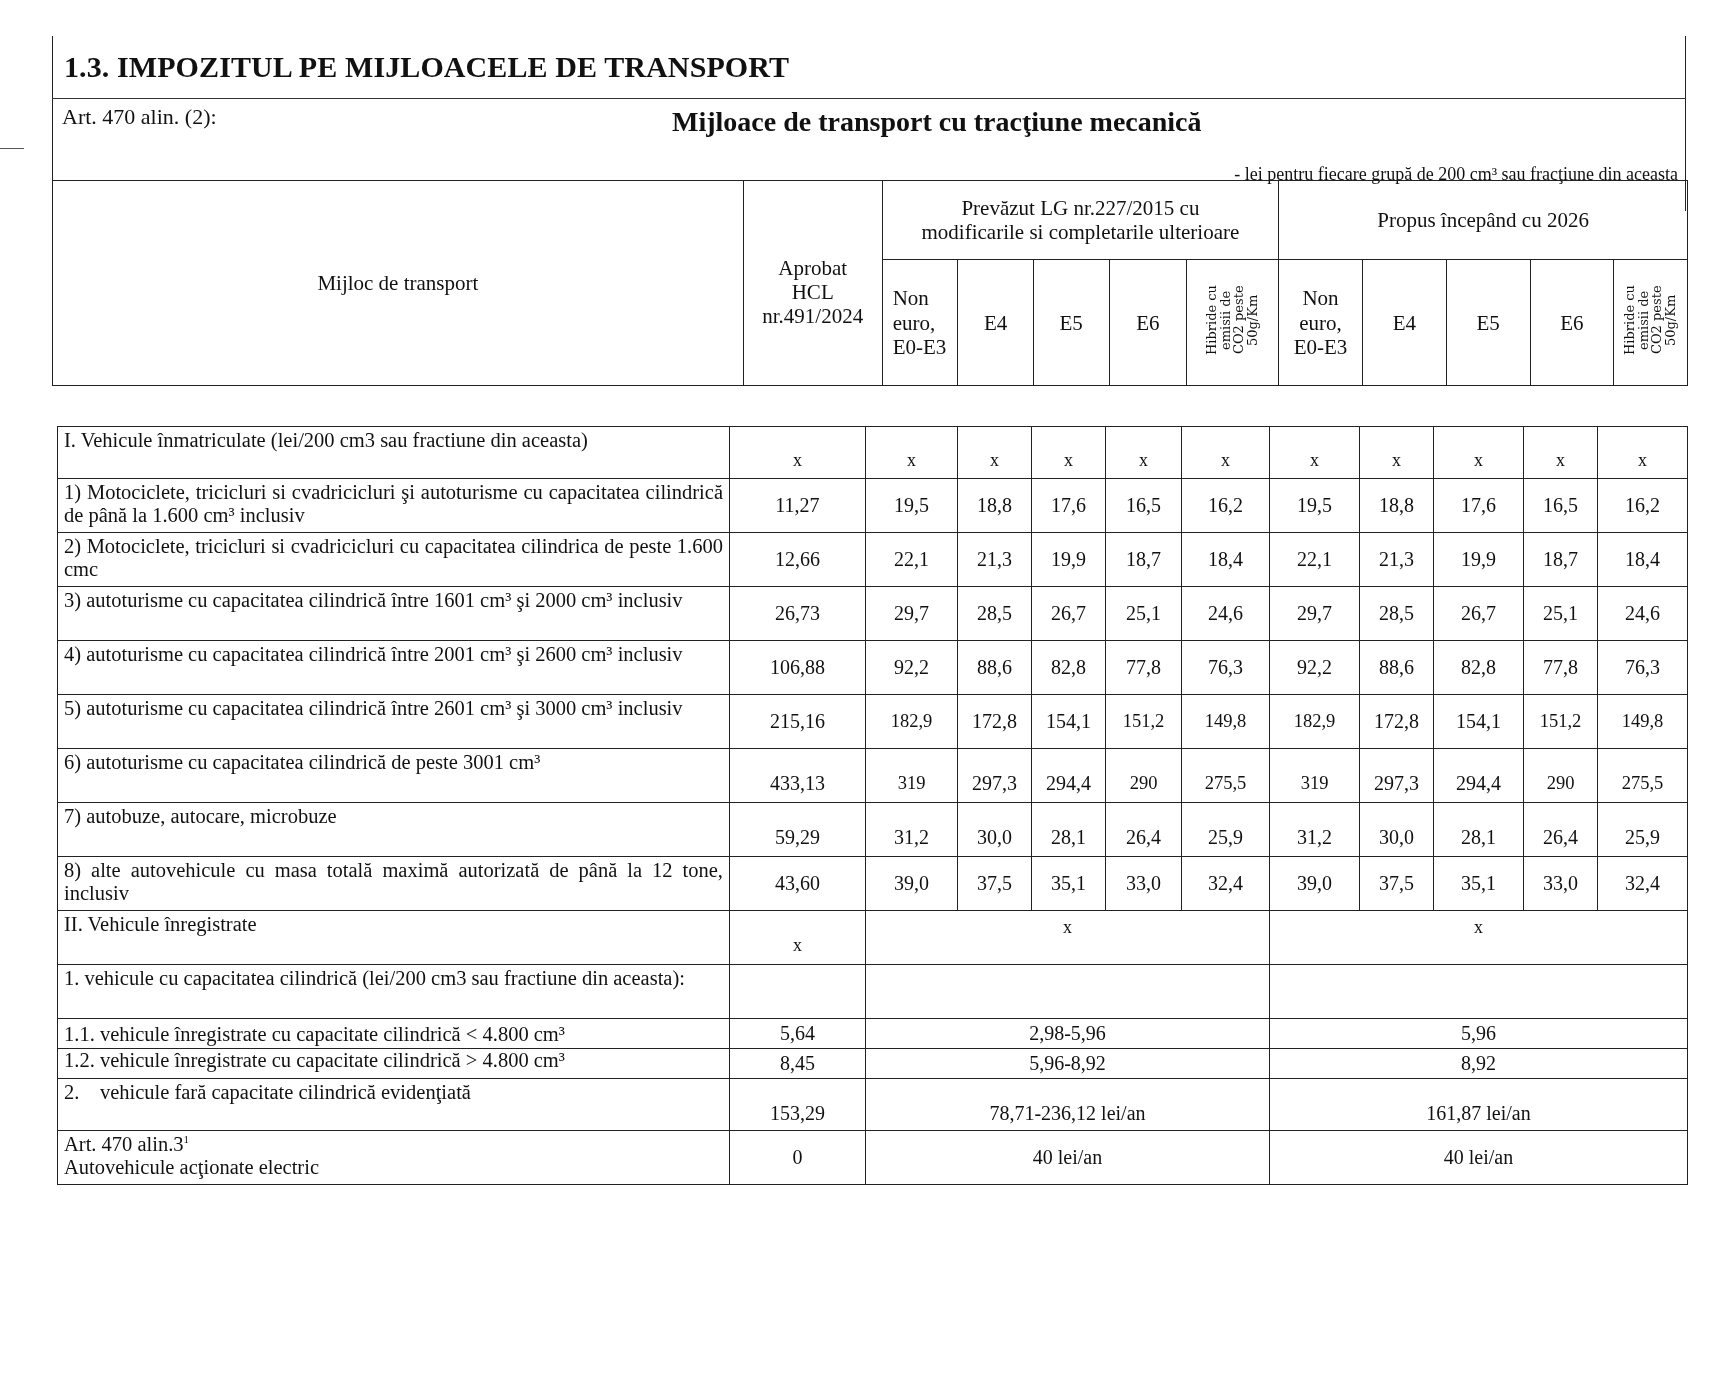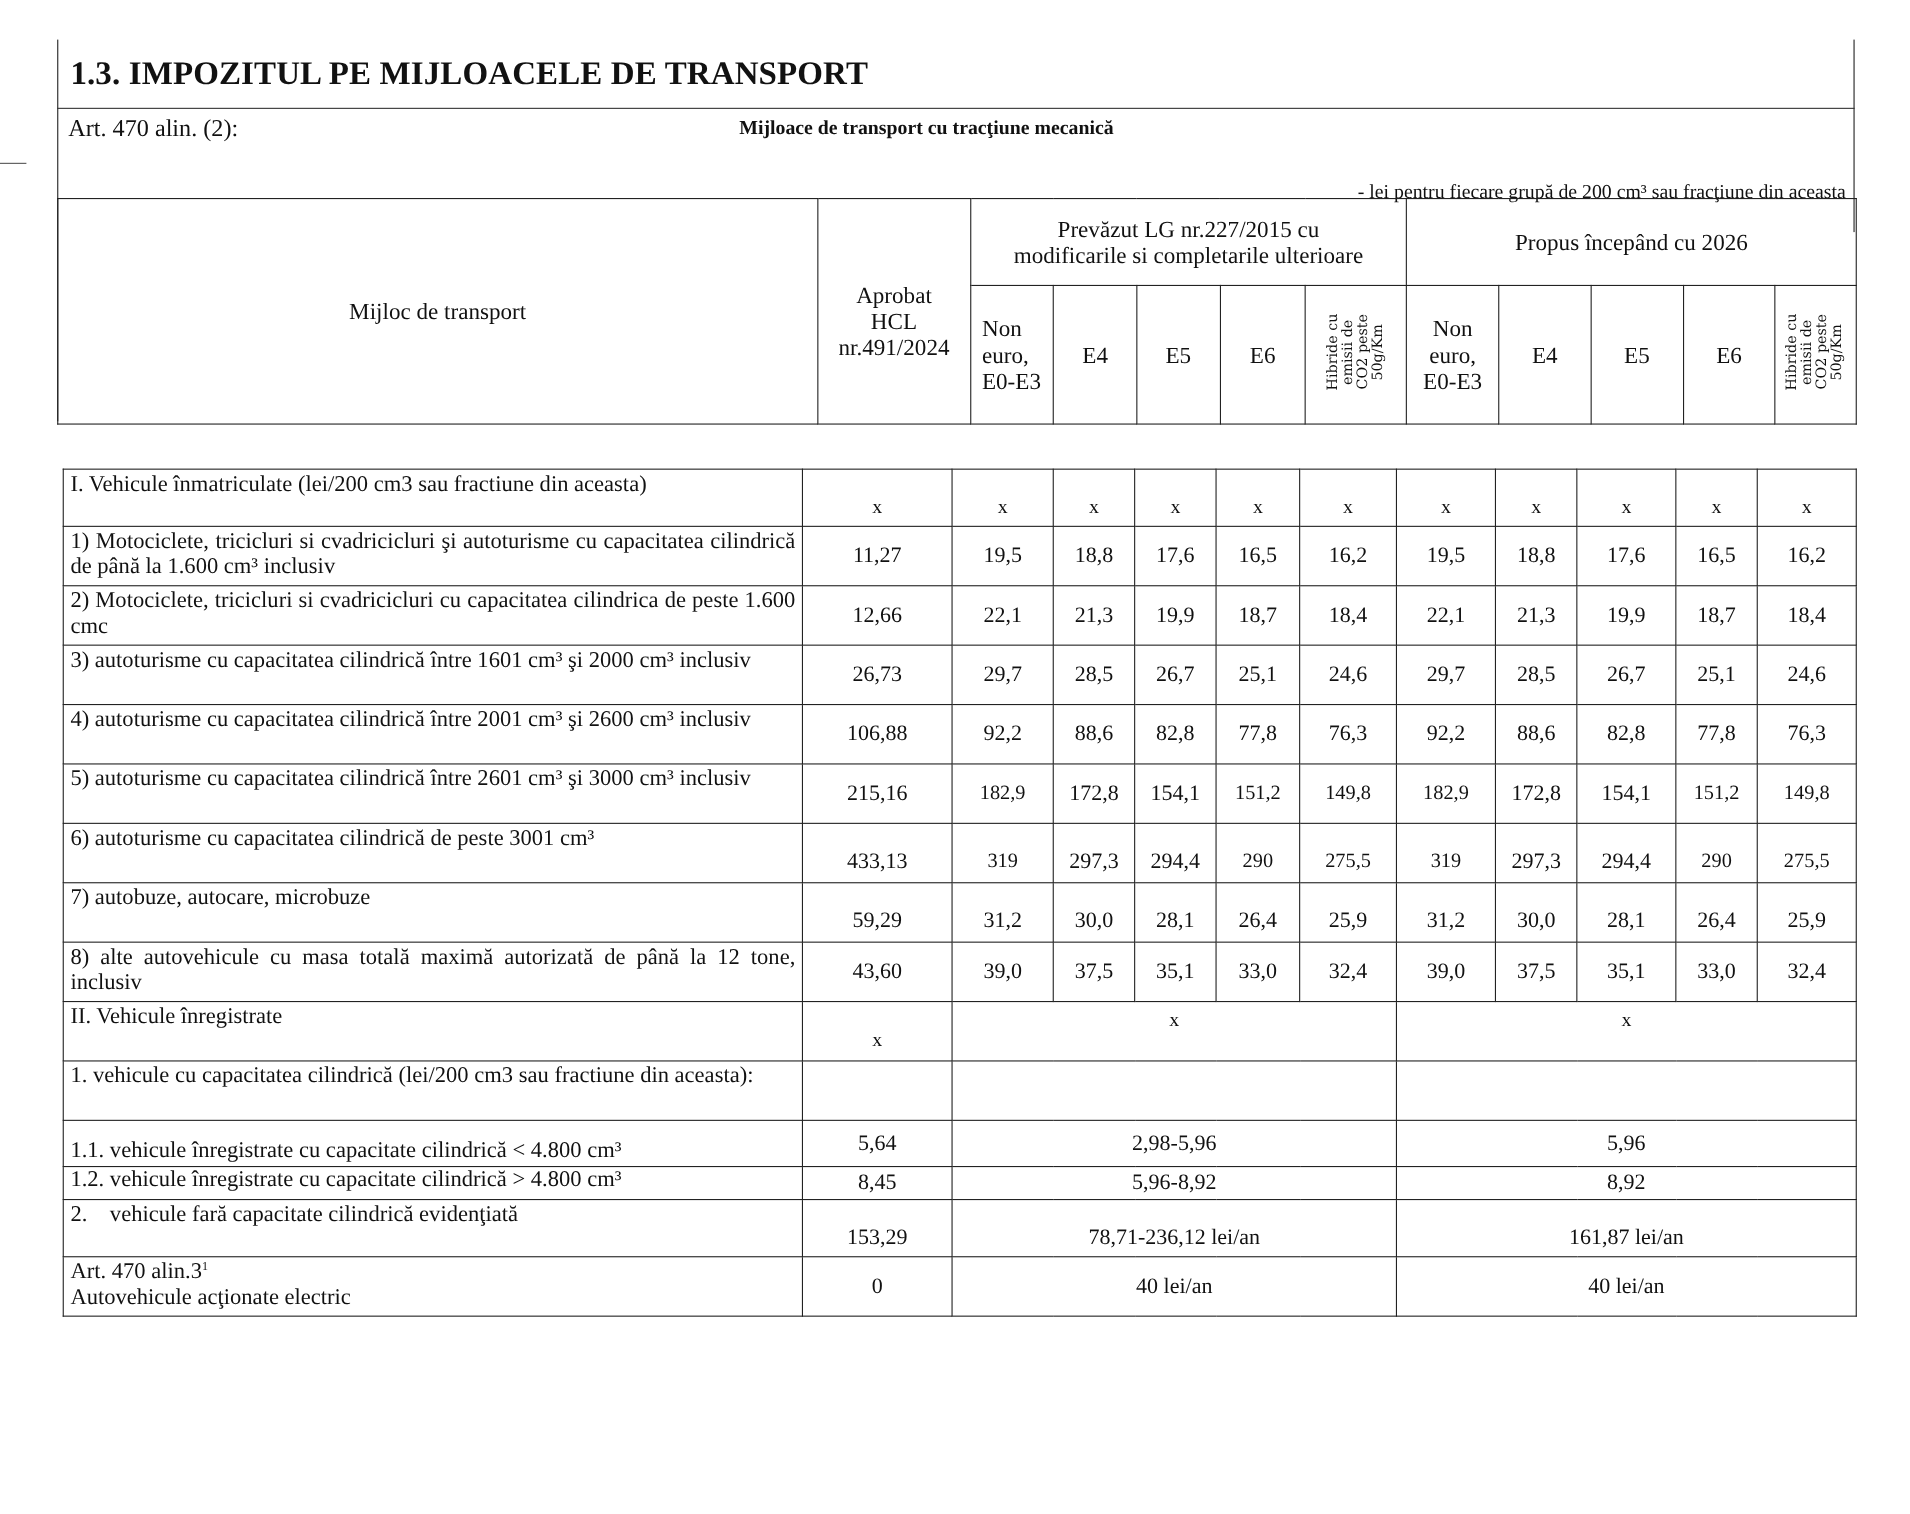--- a/index.html
+++ b/index.html
@@ -11,21 +11,21 @@
 
   
   .hdr { position: absolute; left: 52px; top: 36px; width: 1634px; height: 347px; }
   .hdr .vline-left { position: absolute; left: 0; top: 0; height: 347px; border-left: 1.5px solid #222; }
   .hdr .vline-right { position: absolute; right: 0; top: 0; height: 175px; border-left: 1.5px solid #222; }
   .title {
     position: absolute; left: 12px; top: 14px; font-weight: bold; font-size: 30px; letter-spacing: 0.1px;
   }
   .hrule { position: absolute; border-top: 1.8px solid #333; }
   .art-label { position: absolute; left: 10px; top: 68px; font-size: 22px; }
-  .sub-title { position: absolute; left: 620px; top: 70px; font-size: 18px; font-weight: bold; }
+  .sub-title { position: absolute; left: 620px; top: 70px; font-size: 28px; font-weight: bold; }
   .unit-note { position: absolute; right: 8px; top: 128px; font-size: 18px; }
 
   .hgrid { position: absolute; left: 52px; top: 180px; width: 1636px; height: 206px; border-collapse: collapse; table-layout: fixed; }
   .hgrid td { border: 1.2px solid #222; text-align: center; vertical-align: middle; font-size: 21px; padding: 0; line-height: 1.15; }
   .hgrid td.left-just { text-align: left; padding-left: 10px; }
   .rot {
     writing-mode: vertical-rl; transform: rotate(180deg);
     font-size: 13px; line-height: 1.05; display: inline-block; text-align: center;
     font-family: "DejaVu Serif", serif;
   }
@@ -279,21 +279,21 @@
     <td colspan="5" class="x" style="padding-top:0; vertical-align:top; padding-top:6px;">x</td>
   </tr>
 
   <tr style="height:54px">
     <td class="desc justify">1. vehicule cu capacitatea cilindrică (lei/200 cm3 sau fractiune din aceasta):</td>
     <td></td>
     <td colspan="5"></td>
     <td colspan="5"></td>
   </tr>
   <tr style="height:30px">
-    <td class="desc" style="padding-top:16px;">1.1. vehicule înregistrate cu capacitate cilindrică &lt; 4.800 cm³</td>
+    <td class="desc" style="padding-top:4px;">1.1. vehicule înregistrate cu capacitate cilindrică &lt; 4.800 cm³</td>
     <td>5,64</td>
     <td colspan="5" class="big">2,98-5,96</td>
     <td colspan="5" class="big">5,96</td>
   </tr>
   <tr style="height:30px">
     <td class="desc" style="padding-top:0;">1.2. vehicule înregistrate cu capacitate cilindrică &gt; 4.800 cm³</td>
     <td>8,45</td>
     <td colspan="5" class="big">5,96-8,92</td>
     <td colspan="5" class="big">8,92</td>
   </tr>

